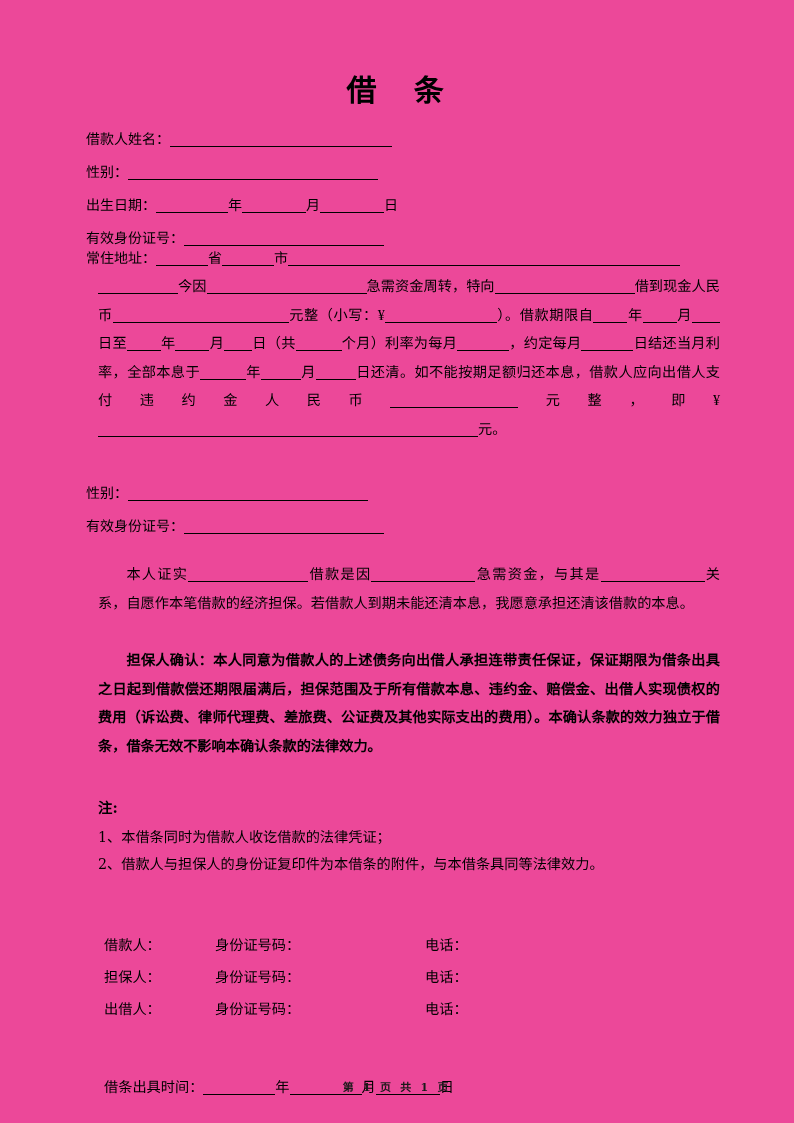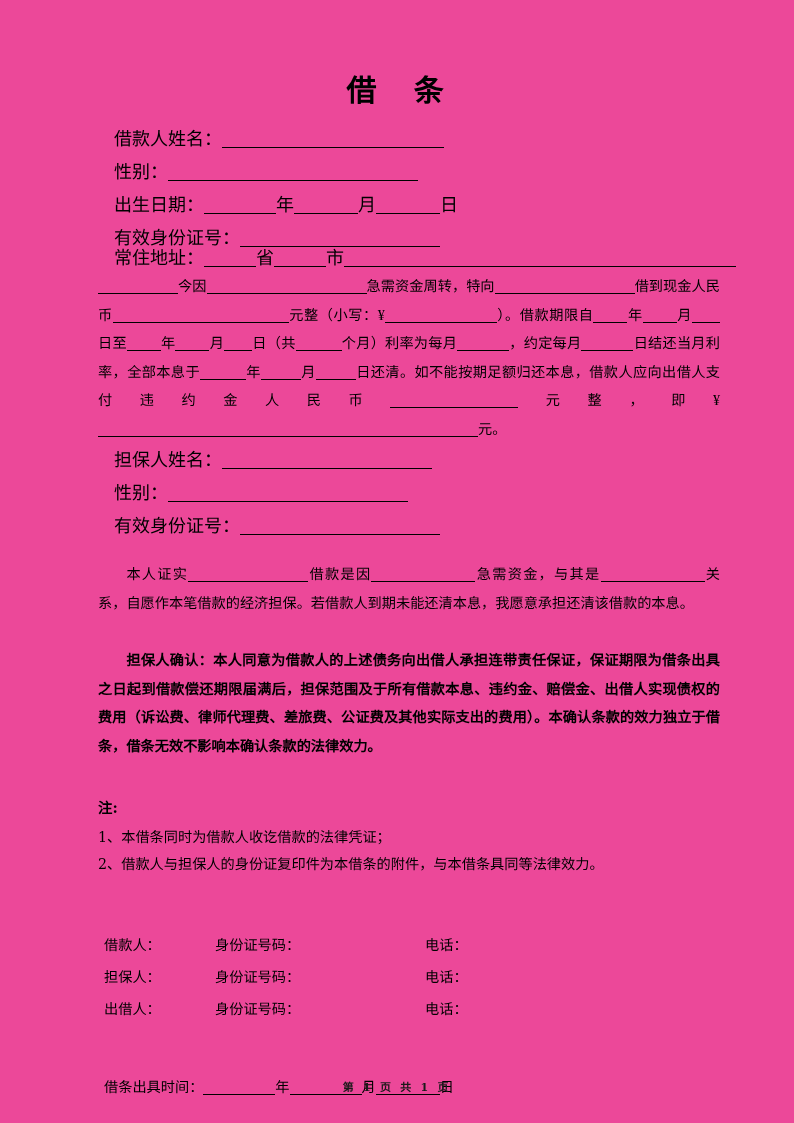--- a/index.html
+++ b/index.html
@@ -26,22 +26,22 @@
     top: 66px;
     width: 794px;
     text-align: center;
     font-size: 30px;
     font-weight: bold;
     letter-spacing: 0.12em;
     font-family: "DejaVu Serif", "Liberation Serif", serif;
   }
   .fld-row {
     position: absolute;
-    left: 114px;
-    font-size: 18px;
+    left: 86px;
+    font-size: 14px;
     line-height: 18px;
     white-space: nowrap;
   }
   .fld-row .lbl { }
   .uline {
     display: inline-block;
     border-bottom: 1px solid #000;
     height: 15px;
     vertical-align: -3px;
   }
@@ -145,23 +145,20 @@
   </div>
 
   <div class="fld-row" style="top:249px;">
     <span class="lbl">常住地址：</span><span class="uline u52"></span><span>省</span><span class="uline u52"></span><span>市</span><span class="uline u392"></span>
   </div>
 
   <div class="para" style="top:272px;font-family:Liberation Serif, serif;">
     <span class="uline u80"></span><span>今因</span><span class="uline u160"></span><span>急需资金周转，特向</span><span class="uline u140"></span><span>借到现金人民币</span><span class="uline u176"></span><span>元整（小写：¥</span><span class="uline u112"></span><span>）。借款期限自</span><span class="uline u34"></span><span>年</span><span class="uline u34"></span><span>月</span><span class="uline u28"></span><span>日至</span><span class="uline u34"></span><span>年</span><span class="uline u34"></span><span>月</span><span class="uline u28"></span><span>日（共</span><span class="uline u46"></span><span>个月）利率为每月</span><span class="uline u52"></span><span>，约定每月</span><span class="uline u52"></span><span>日结还当月利率，全部本息于</span><span class="uline u46"></span><span>年</span><span class="uline u40"></span><span>月</span><span class="uline u40"></span><span>日还清。如不能按期足额归还本息，借款人应向出借人支付违约金人民币</span><span class="uline u128"></span><span>元整，即¥</span><span class="uline u380"></span><span>元。</span>
   </div>
 
-  <div class="fld-row" style="top:451px;">
-    <span class="lbl">担保人姓名：</span><span class="uline u210"></span>
-  </div>
 
   <div class="fld-row" style="top:484px;">
     <span class="lbl">性别：</span><span class="uline u240"></span>
   </div>
 
   <div class="fld-row" style="top:517px;">
     <span class="lbl">有效身份证号：</span><span class="uline u200"></span>
   </div>
 
   <div class="para indent" style="top:560px;">

